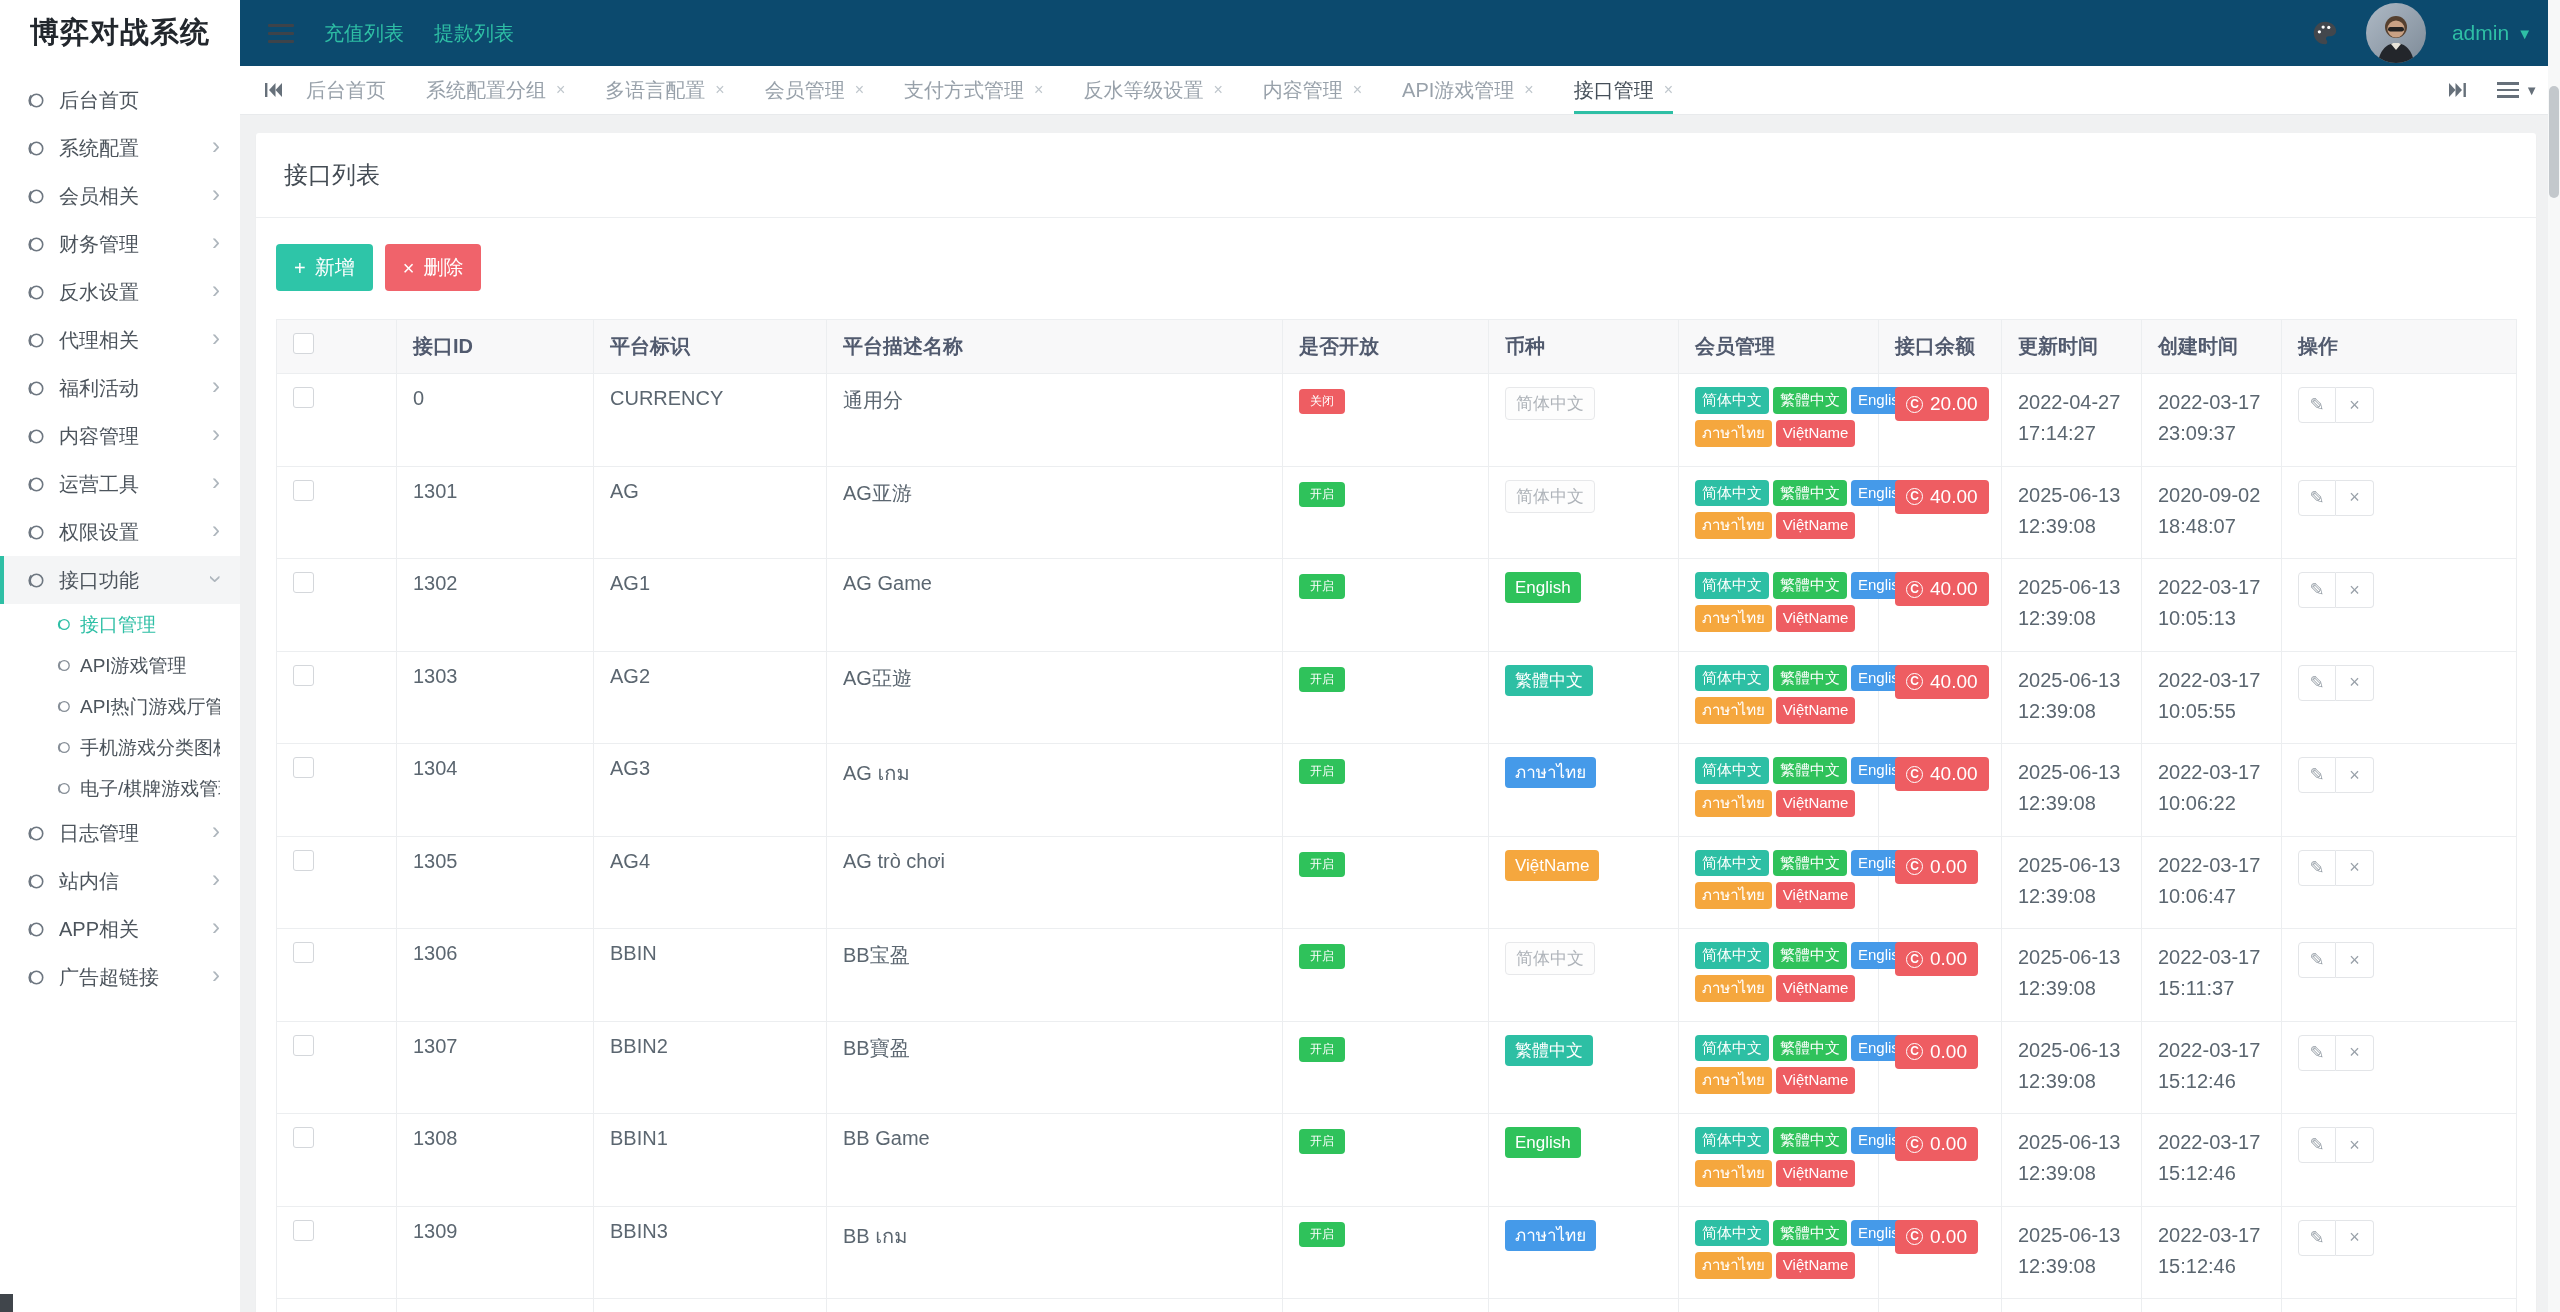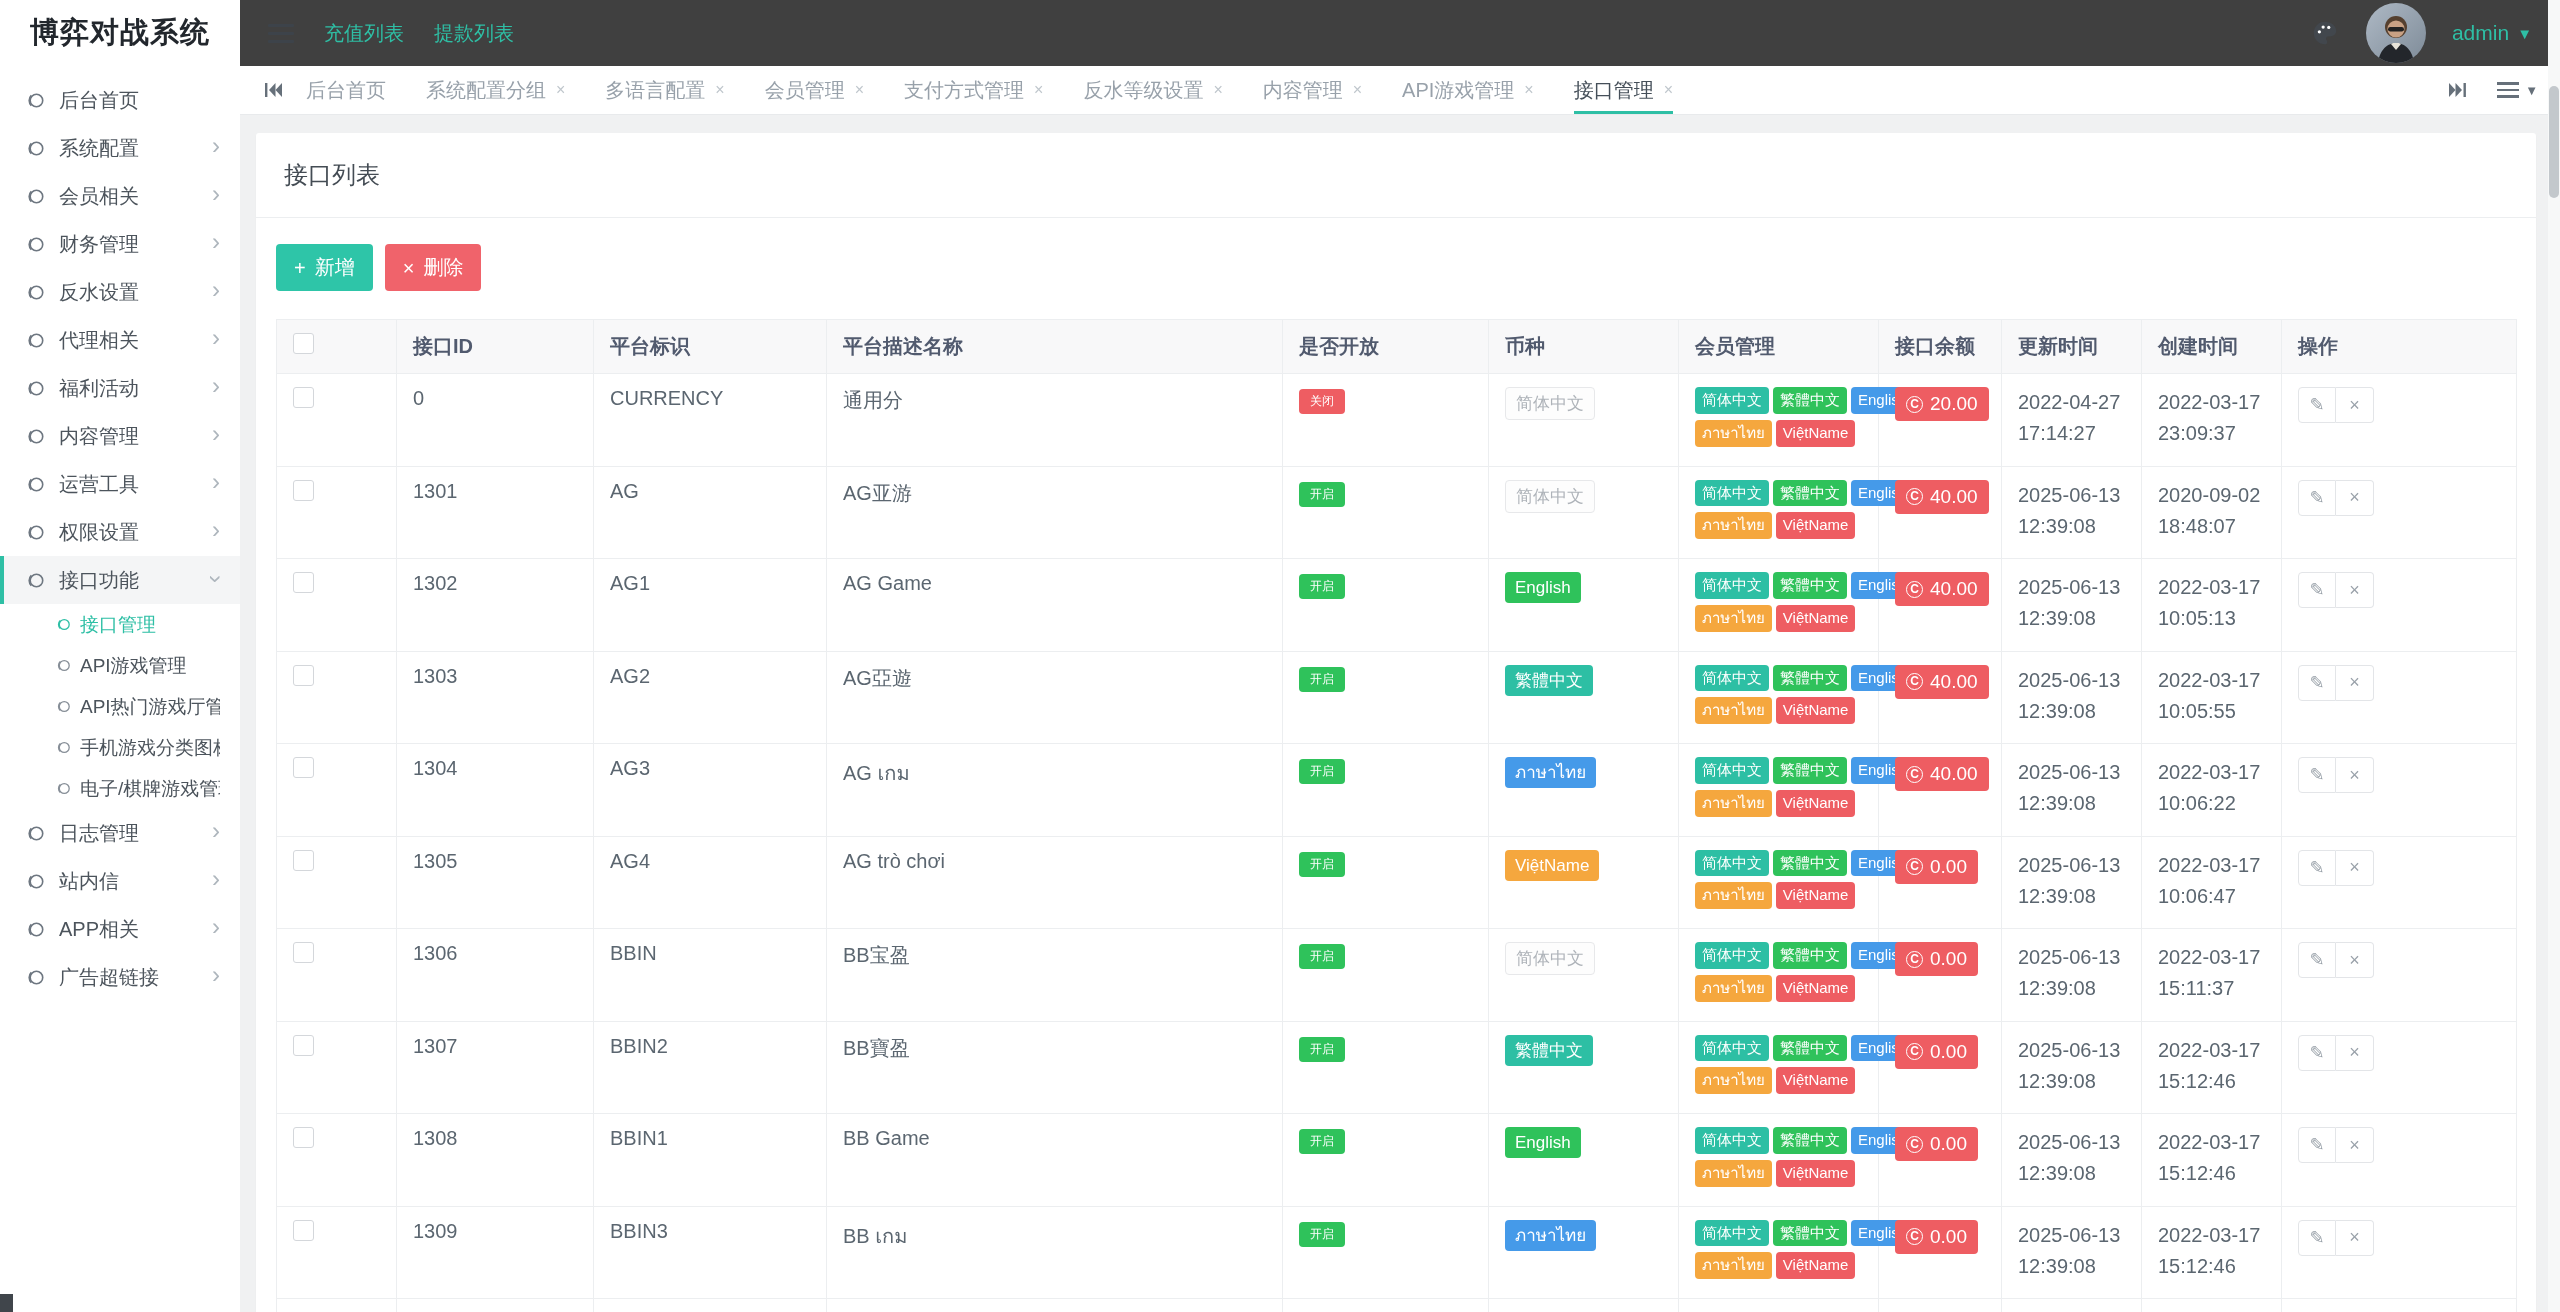--- a/index.html
+++ b/index.html
@@ -23,21 +23,21 @@
   .mi.current-group { background:#f4f5f6; }
   .mi.current-group::before { content:""; position:absolute; left:0; top:0; bottom:0; width:4px; background:#2ebfa5; }
   .mi.current-group .chev { transform:rotate(90deg) translateX(-1px); }
   .mi.sub { height:41px; padding-left:56px; font-size:19px; }
   .mi.sub .ring { margin-right:9px; color:#868e97; }
   .mi.sub .ring svg { width:15px; height:15px; }
   .mi.sub.active { color:#2ebfa5; }
   .mi.sub.active .ring { color:#2ebfa5; }
 
   
-  .topbar { height:66px; background:#404040; display:flex; align-items:center; padding:0 28px; gap:30px;text-align:center; }
+  .topbar { height:66px; background:#0c4a6e; display:flex; align-items:center; padding:0 28px; gap:30px;text-align:center; }
   .hamburger { display:flex; flex-direction:column; gap:5px; cursor:pointer; }
   .hamburger i { display:block; width:26px; height:3px; background:#3d434a; border-radius:1px; }
   .top-link { color:#2ebfa5; font-size:20px; text-decoration:none; cursor:pointer; }
   .top-right { margin-left:auto; display:flex; align-items:center; gap:26px; }
   .avatar { width:60px; height:60px; border-radius:50%; overflow:hidden; display:block; }
   .admin-box { display:flex; align-items:center; gap:8px; color:#2ebfa5; font-size:21px; cursor:pointer; }
   .caret { font-size:15px; }
 
   
   .tabbar { height:49px; background:#fff; border-bottom:1px solid #e8eaec; display:flex; align-items:stretch;

